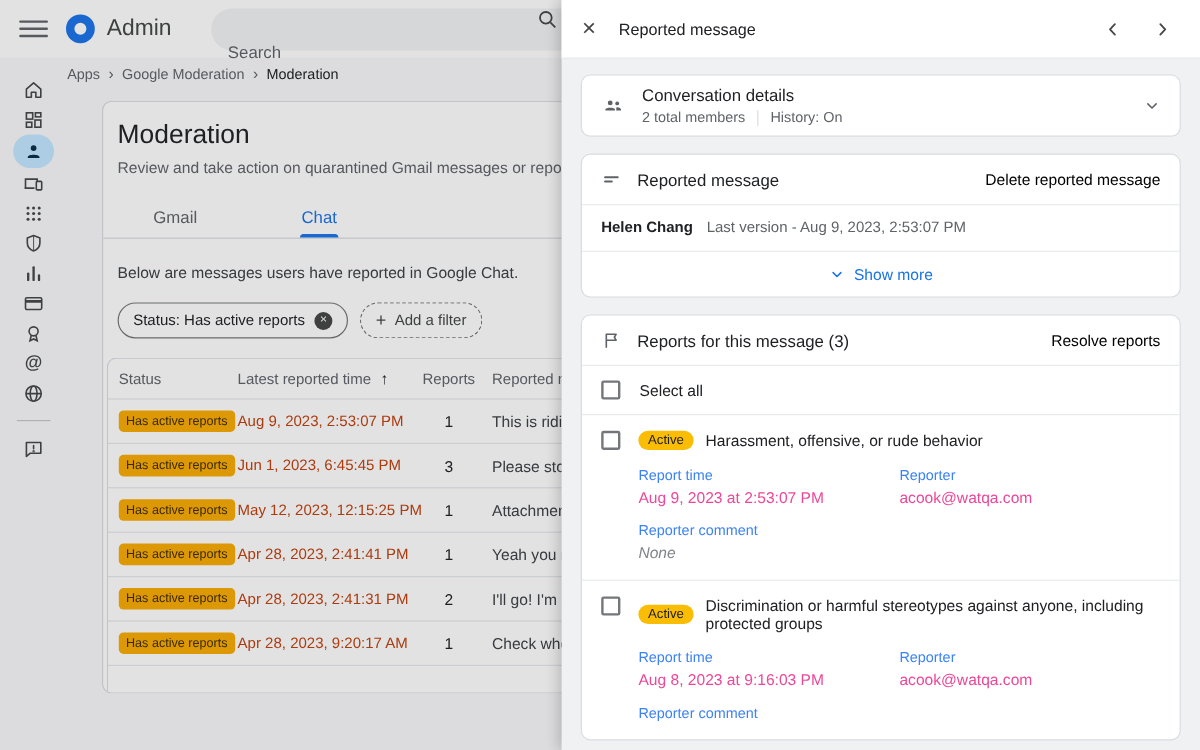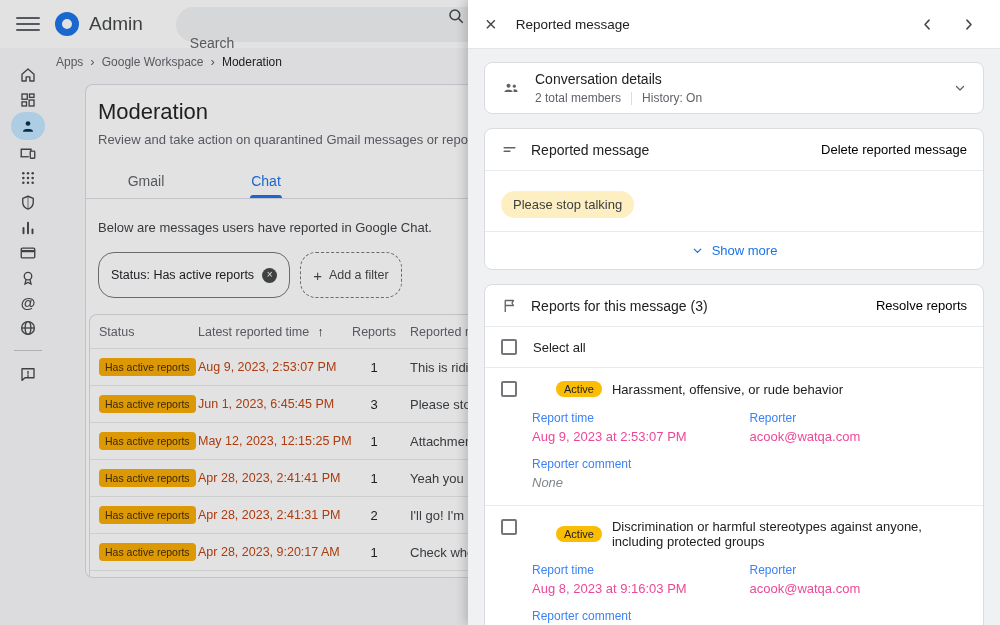--- a/index.html
+++ b/index.html
@@ -44,21 +44,21 @@
   .page-sub { margin-top:7px; font-size:13px; color:#5f6368; white-space:nowrap; overflow:hidden; }
   .tabs { display:flex; margin-top:16px; border-bottom:1px solid #dadce0; }
   .tab { width:120px; height:35px; position:relative; display:flex; align-items:center; justify-content:center;
          font-size:14px; font-weight:500; color:#5f6368; cursor:pointer; }
   .tab.active { color:#1a73e8; }
   .tab.active::after { content:""; position:absolute; bottom:0; left:calc(50% - 16px); width:32px; height:3px;
                        background:#1a73e8; border-radius:3px 3px 0 0; }
   .intro { padding:21px 12px 0; font-size:13px; color:#3c4043; }
   .filters { display:flex; gap:10px; padding:17px 12px 16px; }
   .chip { display:flex; align-items:center; gap:8px; border:1px solid #747775; border-radius:16px;
-          padding:0 12px; height:46px; font-size:12.5px; color:#202124; cursor:pointer; }
+          padding:0 12px; height:30px; font-size:12.5px; color:#202124; cursor:pointer; }
   .chip-x { width:15px; height:15px; border-radius:50%; background:#444746; color:#fff; font-size:10px;
             display:flex; align-items:center; justify-content:center; line-height:1; cursor:pointer; }
   .chip.dashed { border-style:dashed; color:#444746; gap:7px; }
   .chip .plus::before { content:"+"; font-size:15px; color:#444746; }
 
   .table { margin-left:3px; border:1px solid #dadce0; border-right:none; border-radius:8px 0 0 0; }
   .trow { display:grid; grid-template-columns:87px 140px 48px 1fr; column-gap:12px; align-items:center;
           height:37px; padding-left:9px; border-top:1px solid #e6e8ea; font-size:13px; color:#202124; cursor:pointer; }
   .trow.head { border-top:none; height:33px; font-size:12.5px; color:#5f6368; font-weight:500; cursor:default; }
   .th-sort { display:flex; align-items:center; gap:8px; cursor:pointer; }
@@ -99,21 +99,21 @@
               font-size:13px; color:#3c4043; }
   .show-more { display:flex; justify-content:center; align-items:center; gap:8px; height:37px; color:#1a73e8;
                font-size:13px; font-weight:500; cursor:pointer; }
 
   .select-row { display:flex; align-items:center; gap:16px; padding:0 16px; height:41px; border-bottom:1px solid #e8eaed;
                 font-size:13px; font-weight:500; color:#202124; }
   .checkbox { width:16px; height:16px; border:2px solid #73777b; border-radius:2px; background:#fff; flex:none; cursor:pointer; }
   .report { display:flex; gap:15px; padding:13px 16px 15px; border-bottom:1px solid #e8eaed; }
   .report:last-child { border-bottom:none; }
   .r-content { flex:1; }
-  .r-line1 { display:flex; align-items:center; gap:10px; font-size:13px; color:#202124;margin-left:24px; }
+  .r-line1 { display:flex; align-items:center; gap:10px; font-size:13px; color:#202124; }
   .abadge { background:#fbbc04; color:#202124; font-size:11px; font-weight:500; padding:2px 8px; border-radius:10px; }
   .r-grid { display:grid; grid-template-columns:1fr 1fr; margin-top:14px; }
   .r-label { font-size:12px; color:#3b82f6; }
   .r-value { font-size:13px; color:#ec4899; margin-top:4px; min-height:15px; }
   .r-comment { margin-top:13px; }
   .r-none { font-style:italic; color:#80868b; font-size:13px; margin-top:4px; }
 
   .icon { display:inline-flex; align-items:center; justify-content:center; }
 </style>
 </head>
@@ -245,21 +245,21 @@
             <path d="M12 8.5 V12" stroke-linecap="round"></path>
             <circle cx="12" cy="14.6" r="0.4" fill="currentColor"></circle>
           </svg>
         </span>
       </div>
   </div>
 
   <div class="breadcrumb">
     <span class="crumb">Apps</span>
     <span class="crumb-sep"></span>
-    <span class="crumb">Google Workspace</span>
+    <span class="crumb">Google Moderation</span>
     <span class="crumb-sep"></span>
     <span class="crumb current">Moderation</span>
   </div>
 
   <div class="card">
     <div class="card-pad">
       <div class="page-title">Moderation</div>
       <div class="page-sub">Review and take action on quarantined Gmail messages or reported Chat me</div>
     </div>
     <div class="tabs">
@@ -381,21 +381,24 @@
         <span class="icon">
             <svg width="17" height="17" viewBox="0 0 24 24" fill="none" stroke="#5f6368" stroke-width="2.2" stroke-linecap="round">
               <path d="M4.5 9.5 H19.5"></path>
               <path d="M4.5 14.5 H12.5"></path>
             </svg>
           </span>
         <span class="pcard-title">Reported message</span>
         <span class="plink">Delete reported message</span>
       </div>
       <div class="msg-body">
-        <span class="chip-msg">Please stop talking</span>
+        <div class="sender-row">
+          <span class="sender">Helen Chang</span>
+          <span>Last version - Aug 9, 2023, 2:53:07 PM</span>
+        </div>
       </div>
       <div class="show-more">
         <span class="icon">
             <svg width="13" height="13" viewBox="0 0 24 24" fill="none" stroke="#1a73e8" stroke-width="2.4" stroke-linecap="round" stroke-linejoin="round">
               <polyline points="6,9.5 12,15.5 18,9.5"></polyline>
             </svg>
           </span>
         <span>Show more</span>
       </div>
     </div>

